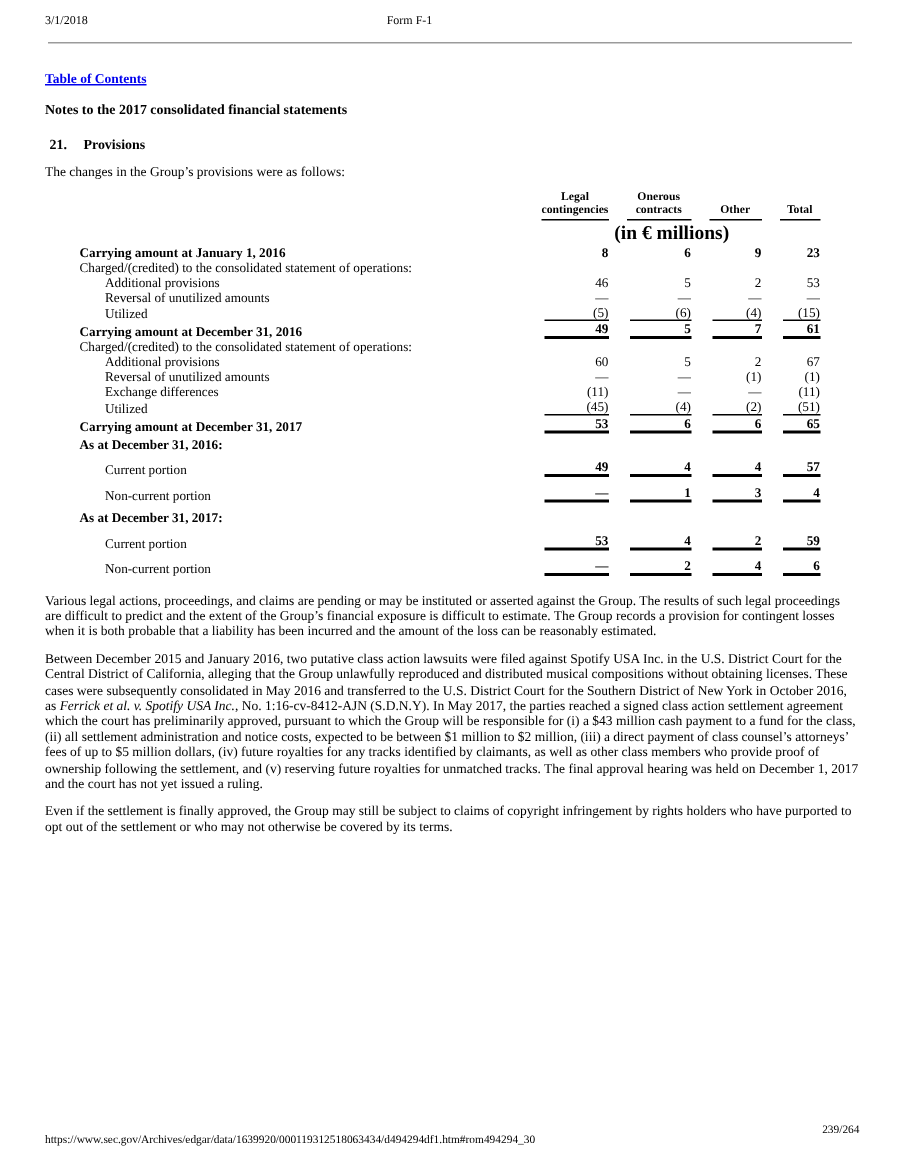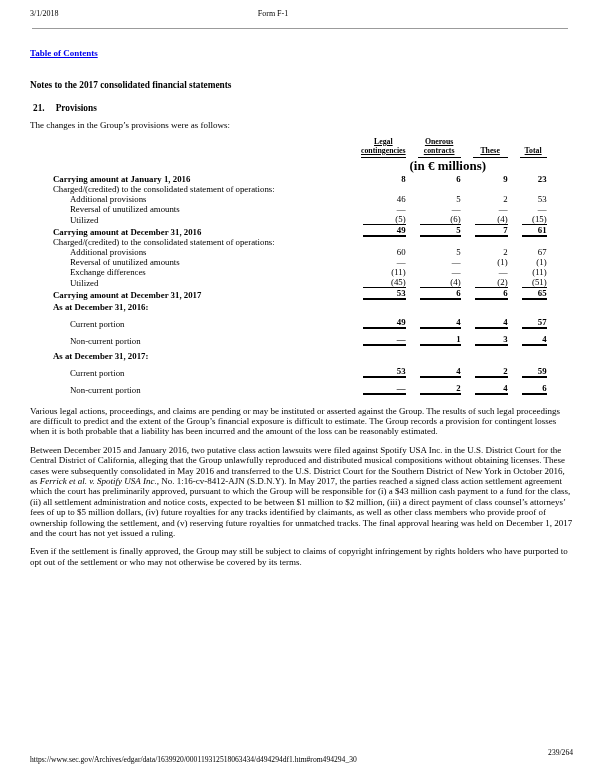--- a/index.html
+++ b/index.html
@@ -11,32 +11,32 @@
   
   .print-date { position:absolute; top:9px; left:30px; font-size:8px; }
   .form-title { position:absolute; top:9px; left:273px; transform:translateX(-50%); font-size:8px; }
   .header-rule { position:absolute; top:28px; left:32px; width:536px; height:0; border-top:1px solid #9b9b9b; }
   .footer-url { position:absolute; top:748px; left:30px; font-size:7.6px;margin-top:7px; }
   .page-indicator { position:absolute; top:748px; right:27px; font-size:7.6px; }
 
   
   .content { position:absolute; top:42px; left:30px; width:543px; }
   .toc-link { color:#0000EE; font-weight:bold; text-decoration:underline; font-size:9px; cursor:pointer; }
-  .notes-heading { font-weight:bold; font-size:9.3px; margin-top:20px; }
+  .notes-heading { font-weight:bold; font-size:9.3px; margin-top:9px; }
   .section-heading { font-weight:bold; font-size:9.3px; margin-top:13px; margin-left:3px; }
   .section-title { margin-left:11px; }
   .intro { font-size:9px; margin-top:7px; }
 
   
   table.prov { border-collapse:collapse; margin:8px 0 0 23px; table-layout:fixed; }
   table.prov th, table.prov td { padding:0; vertical-align:bottom; }
   col.c-lbl { width:296px; }
   col.c-1 { width:56px; } col.c-2 { width:55px; } col.c-3 { width:47px; } col.c-4 { width:39px; }
   .hw { white-space:pre-line; border-bottom:1px solid #000; font-size:7.8px; font-weight:bold;
-        text-align:center; line-height:8.8px; margin-left:12px; padding-bottom:1px;text-decoration:underline; }
+        text-align:center; line-height:8.8px; margin-left:12px; padding-bottom:1px; }
   td.units { text-align:center; font-weight:bold; font-size:13px; padding-top:1px; padding-bottom:1px; }
   td.lbl { font-size:8.8px; padding-top:0.5px; padding-bottom:0.5px; text-align:left; }
   td.lbl.ind { padding-left:17px; }
   .cw { margin-left:14px; text-align:right; font-size:8.8px; min-height:10px; }
   .ru1 { border-bottom:1px solid #000; }
   .ru2 { border-bottom:2.5px solid #000; }
   .b { font-weight:bold; }
   tr.spaced td { padding-top:2.5px; padding-bottom:2.5px; }
 
   
@@ -77,21 +77,21 @@
         <th></th>
         <th>
             <div class="hw">Legal
 contingencies</div>
           </th>
         <th>
             <div class="hw">Onerous
 contracts</div>
           </th>
         <th>
-            <div class="hw">These</div>
+            <div class="hw">Other</div>
           </th>
         <th>
             <div class="hw">Total</div>
           </th>
       </tr>
       <tr>
         <td></td>
         <td class="units" colspan="4">(in € millions)</td>
       </tr>
     </thead>

